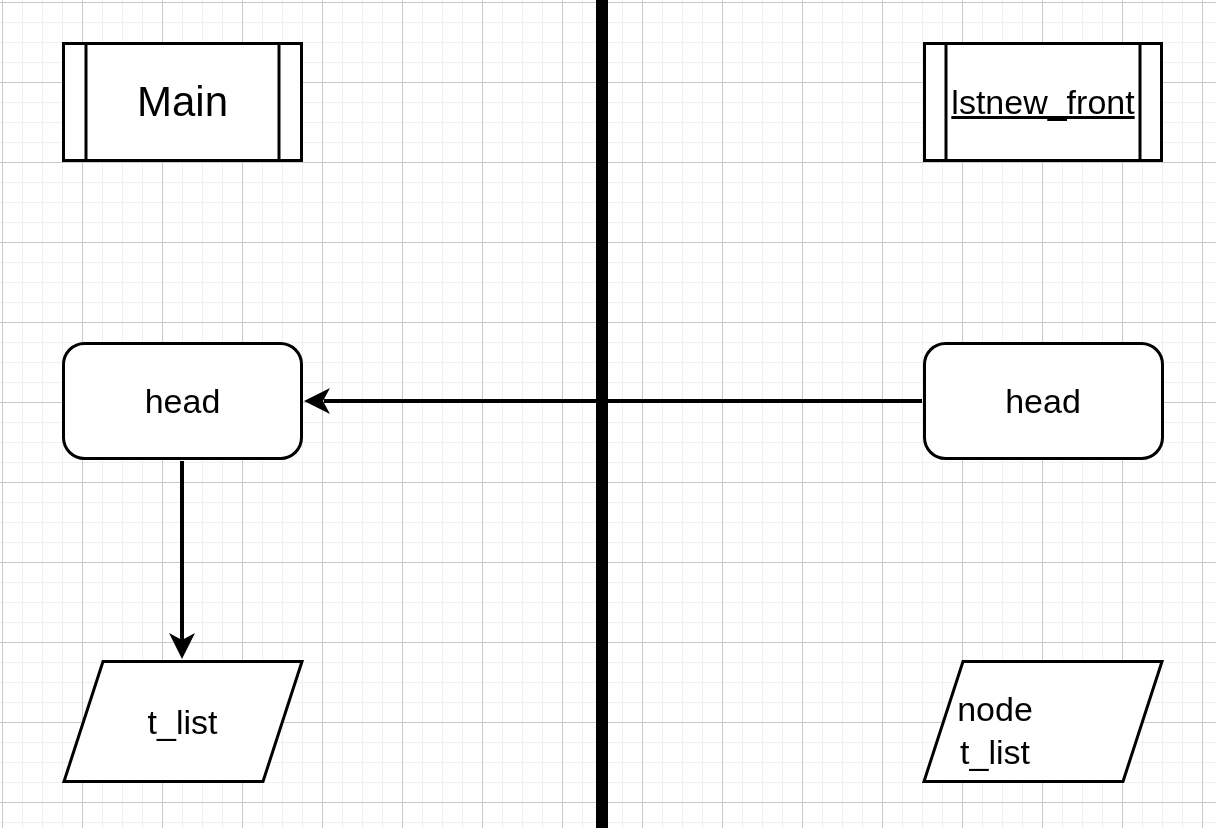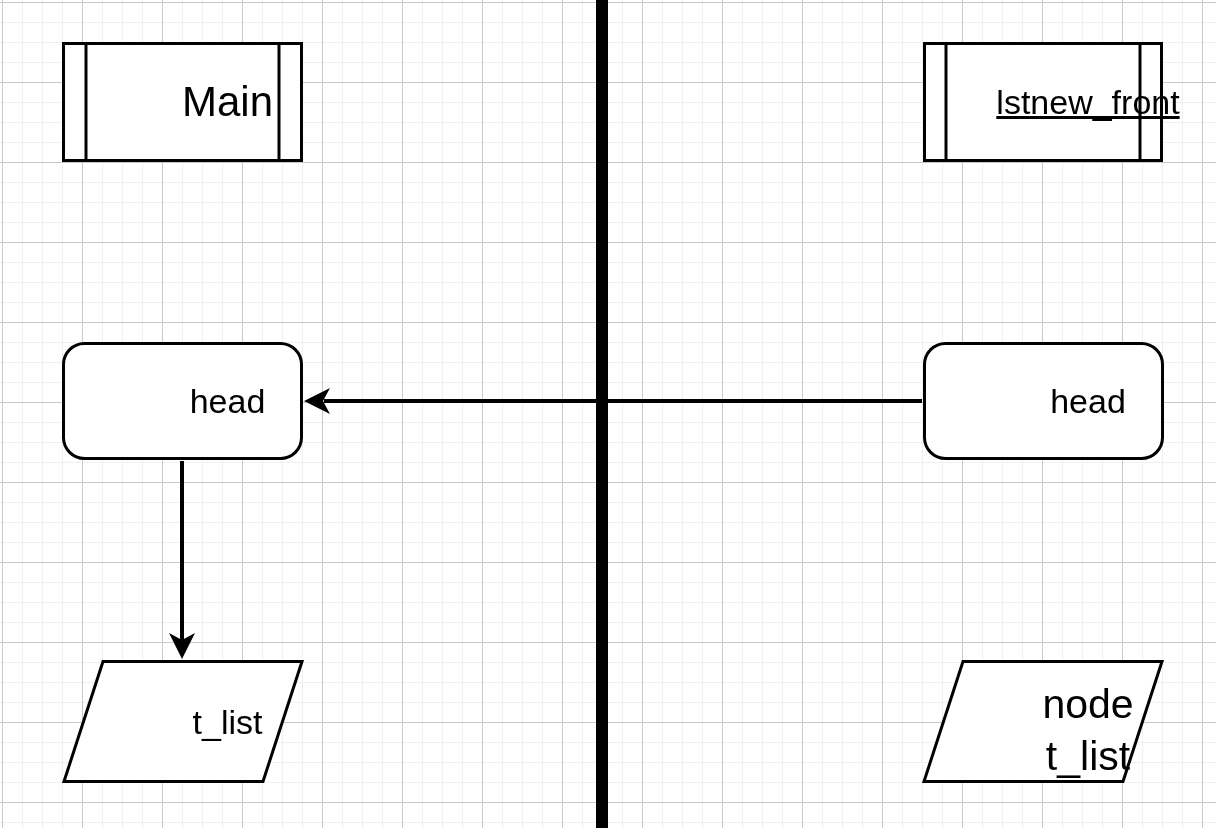--- a/index.html
+++ b/index.html
@@ -60,28 +60,27 @@
   .label{
     position:absolute;
     display:flex;
     align-items:center;
     justify-content:center;
     text-align:center;
     color:var(--text);
     pointer-events:none;
     white-space:pre-line;
     line-height:1.25;
-    margin-left:45px;
   }
   .label.fn-main   {left:62px;  top:42px;  width:241px; height:120px; font-size:42px;}
   .label.fn-right  {left:923px; top:42px;  width:240px; height:120px; font-size:34px;text-decoration:underline;}
   .label.head-left {left:62px;  top:342px; width:241px; height:118px; font-size:34px;}
   .label.head-right{left:923px; top:342px; width:240px; height:118px; font-size:34px;}
   .label.data-left {left:62px;  top:661px; width:241px; height:122px; font-size:34px;}
-  .label.data-right{left:923px; top:661px; width:240px; height:139px; font-size:41px;}
+  .label.data-right{left:875px; top:661px; width:240px; height:139px; font-size:34px;}
 </style>
 </head>
 <body>
 
 <div class="canvas">
 
   <svg class="diagram-layer" viewBox="0 0 1216 828">
 
     <rect class="divider" x="596" y="0" width="12" height="828"></rect>
 

